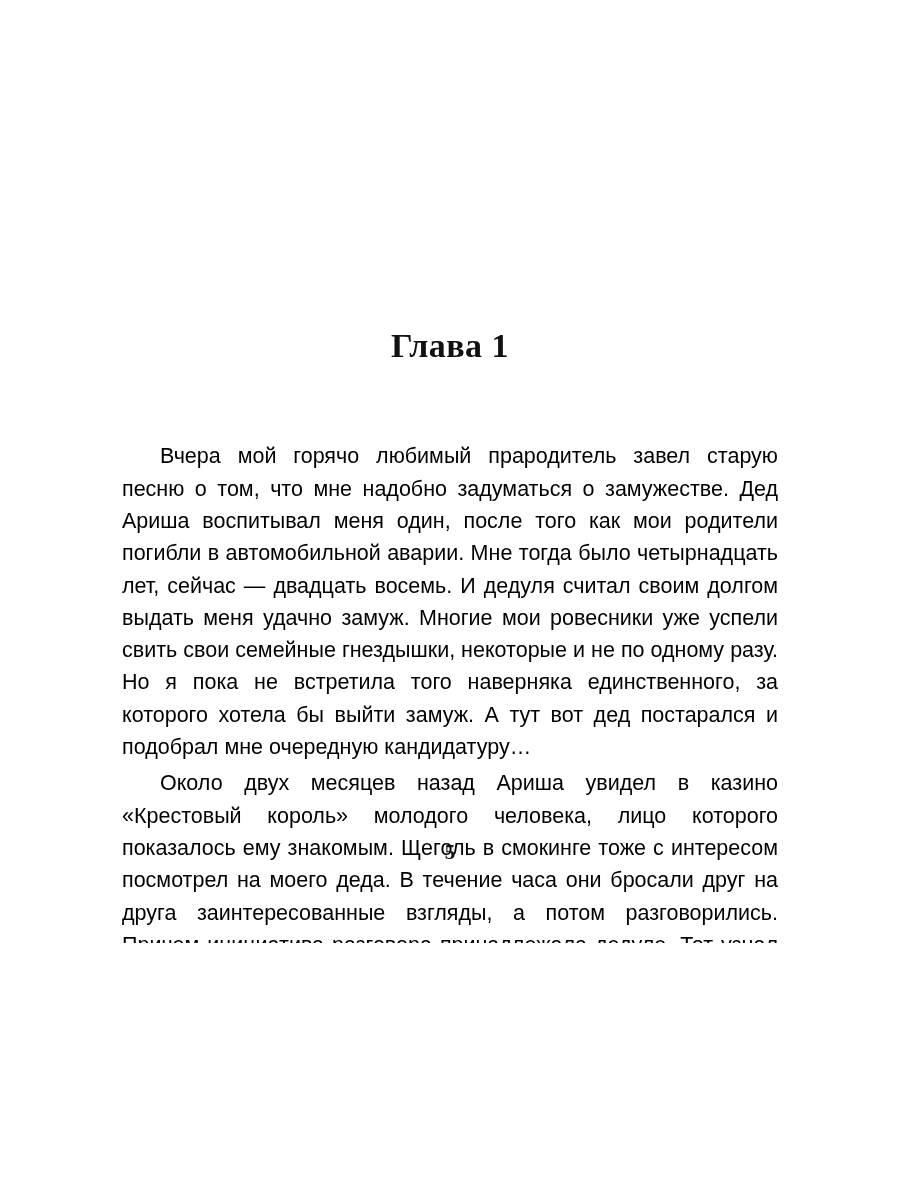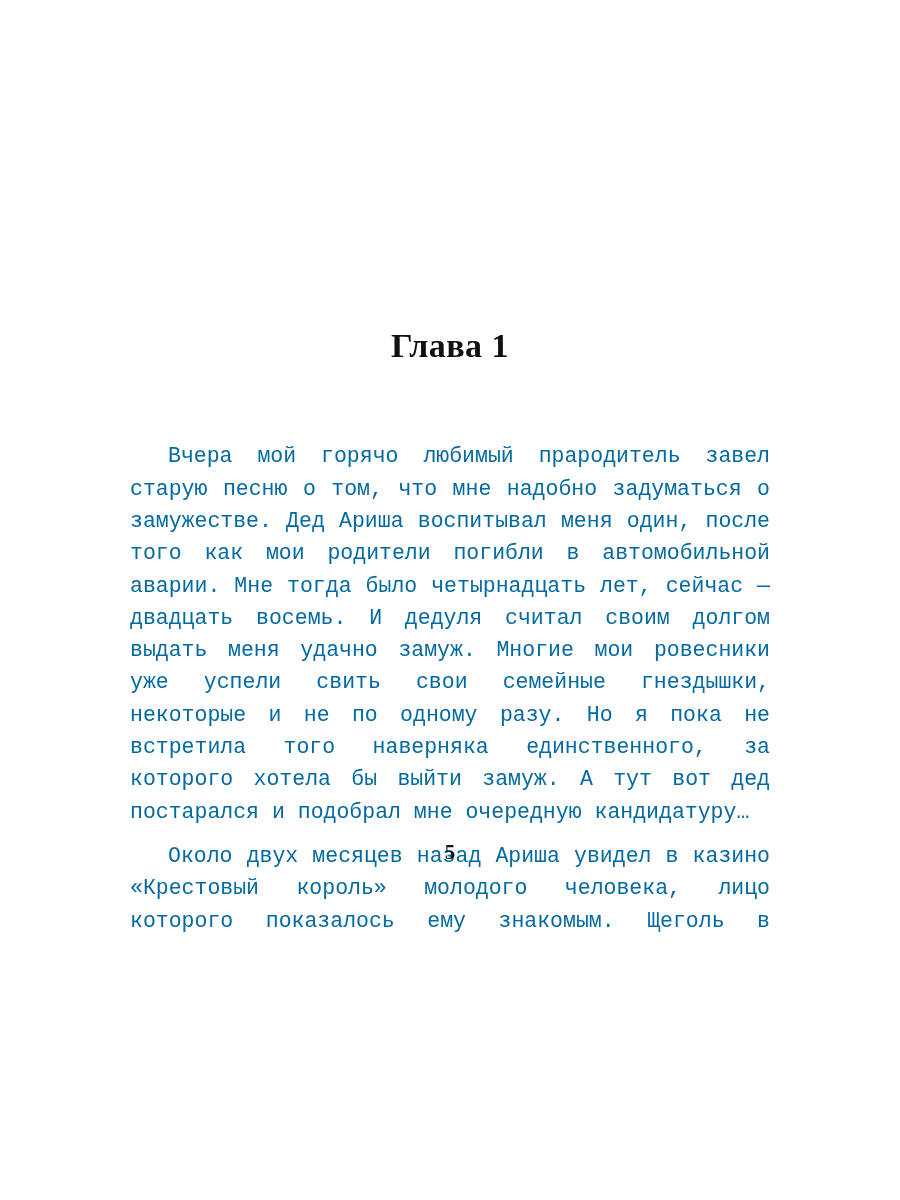--- a/index.html
+++ b/index.html
@@ -29,27 +29,27 @@
     font-weight: bold;
     font-size: 34px;
     letter-spacing: 0.5px;
     text-align: center;
     color: #111111;
     margin: 0;
     padding-top: 327px;
     line-height: 1.1;
   }
   .body-text {
-    font-family: Liberation Mono, monospace;
+    font-family: Liberation Sans, sans-serif;
     font-size: 21.5px;
     line-height: 32.3px;
-    color: #0369a1;
+    color: #000000;
     text-align: justify;
     text-justify: inter-word;
-    margin: 12px;
+    margin: 4px;
     padding: 0;
     hyphens: manual;
   }
   .body-text.first {
     margin-top: 76px;
   }
   .body-text p {
     margin: 0;
     text-indent: 38px;
   }

